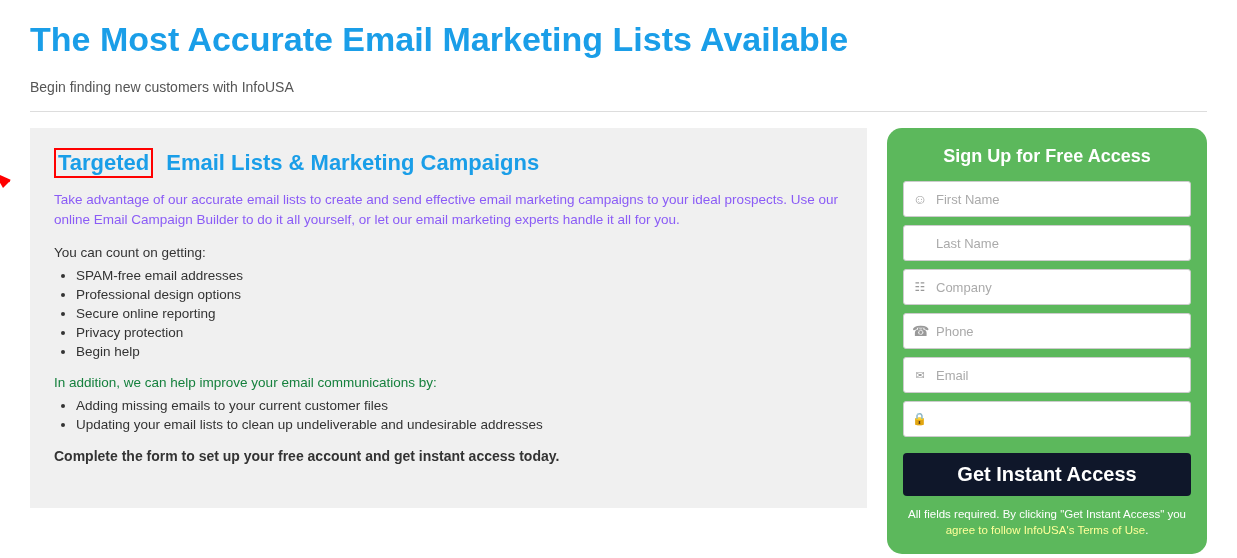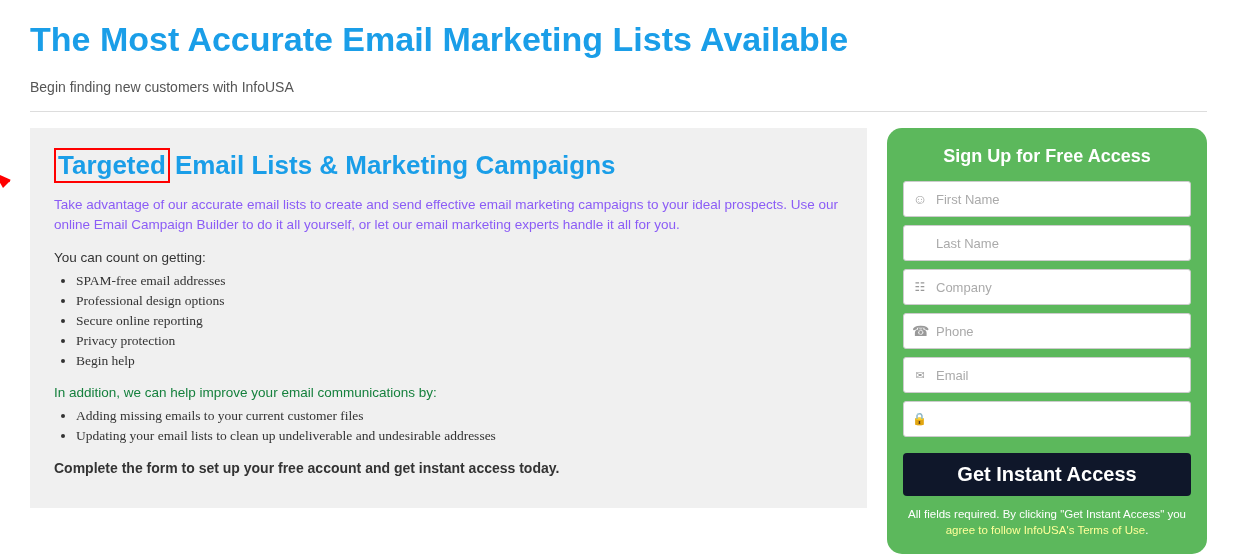--- a/index.html
+++ b/index.html
@@ -36,27 +36,27 @@
       align-items: flex-start;
     }
     .left-panel {
       flex: 1;
       background: #f0f0f0;
       padding: 20px 24px;
       position: relative;
       min-height: 380px;
     }
     .panel-heading {
-      font-size: 26px;
+      font-size: 22px;
       font-weight: bold;
       color: #1a9ee8;
       margin-bottom: 12px;
       display: flex;
       align-items: center;
-      gap: 4px;
+      gap: 12px;
     }
     .targeted-word {
       color: #1a9ee8;
       font-weight: bold;
       border: 2px solid red;
       padding: 0 2px;
       margin-right: 1px;
     }
     .panel-description {
       color: #8b5cf6;
@@ -71,21 +71,20 @@
     }
     .bullet-list {
       list-style: disc;
       padding-left: 22px;
       margin-bottom: 16px;
     }
     .bullet-list li {
       font-size: 13.5px;
       color: #333;
       margin-bottom: 4px;
-      font-family: Liberation Serif, serif;
     }
     .addition-label {
       color: #15803d;
       font-size: 13.5px;
       margin-bottom: 8px;
     }
     .cta-text {
       font-size: 14px;
       font-weight: bold;
       color: #333;

